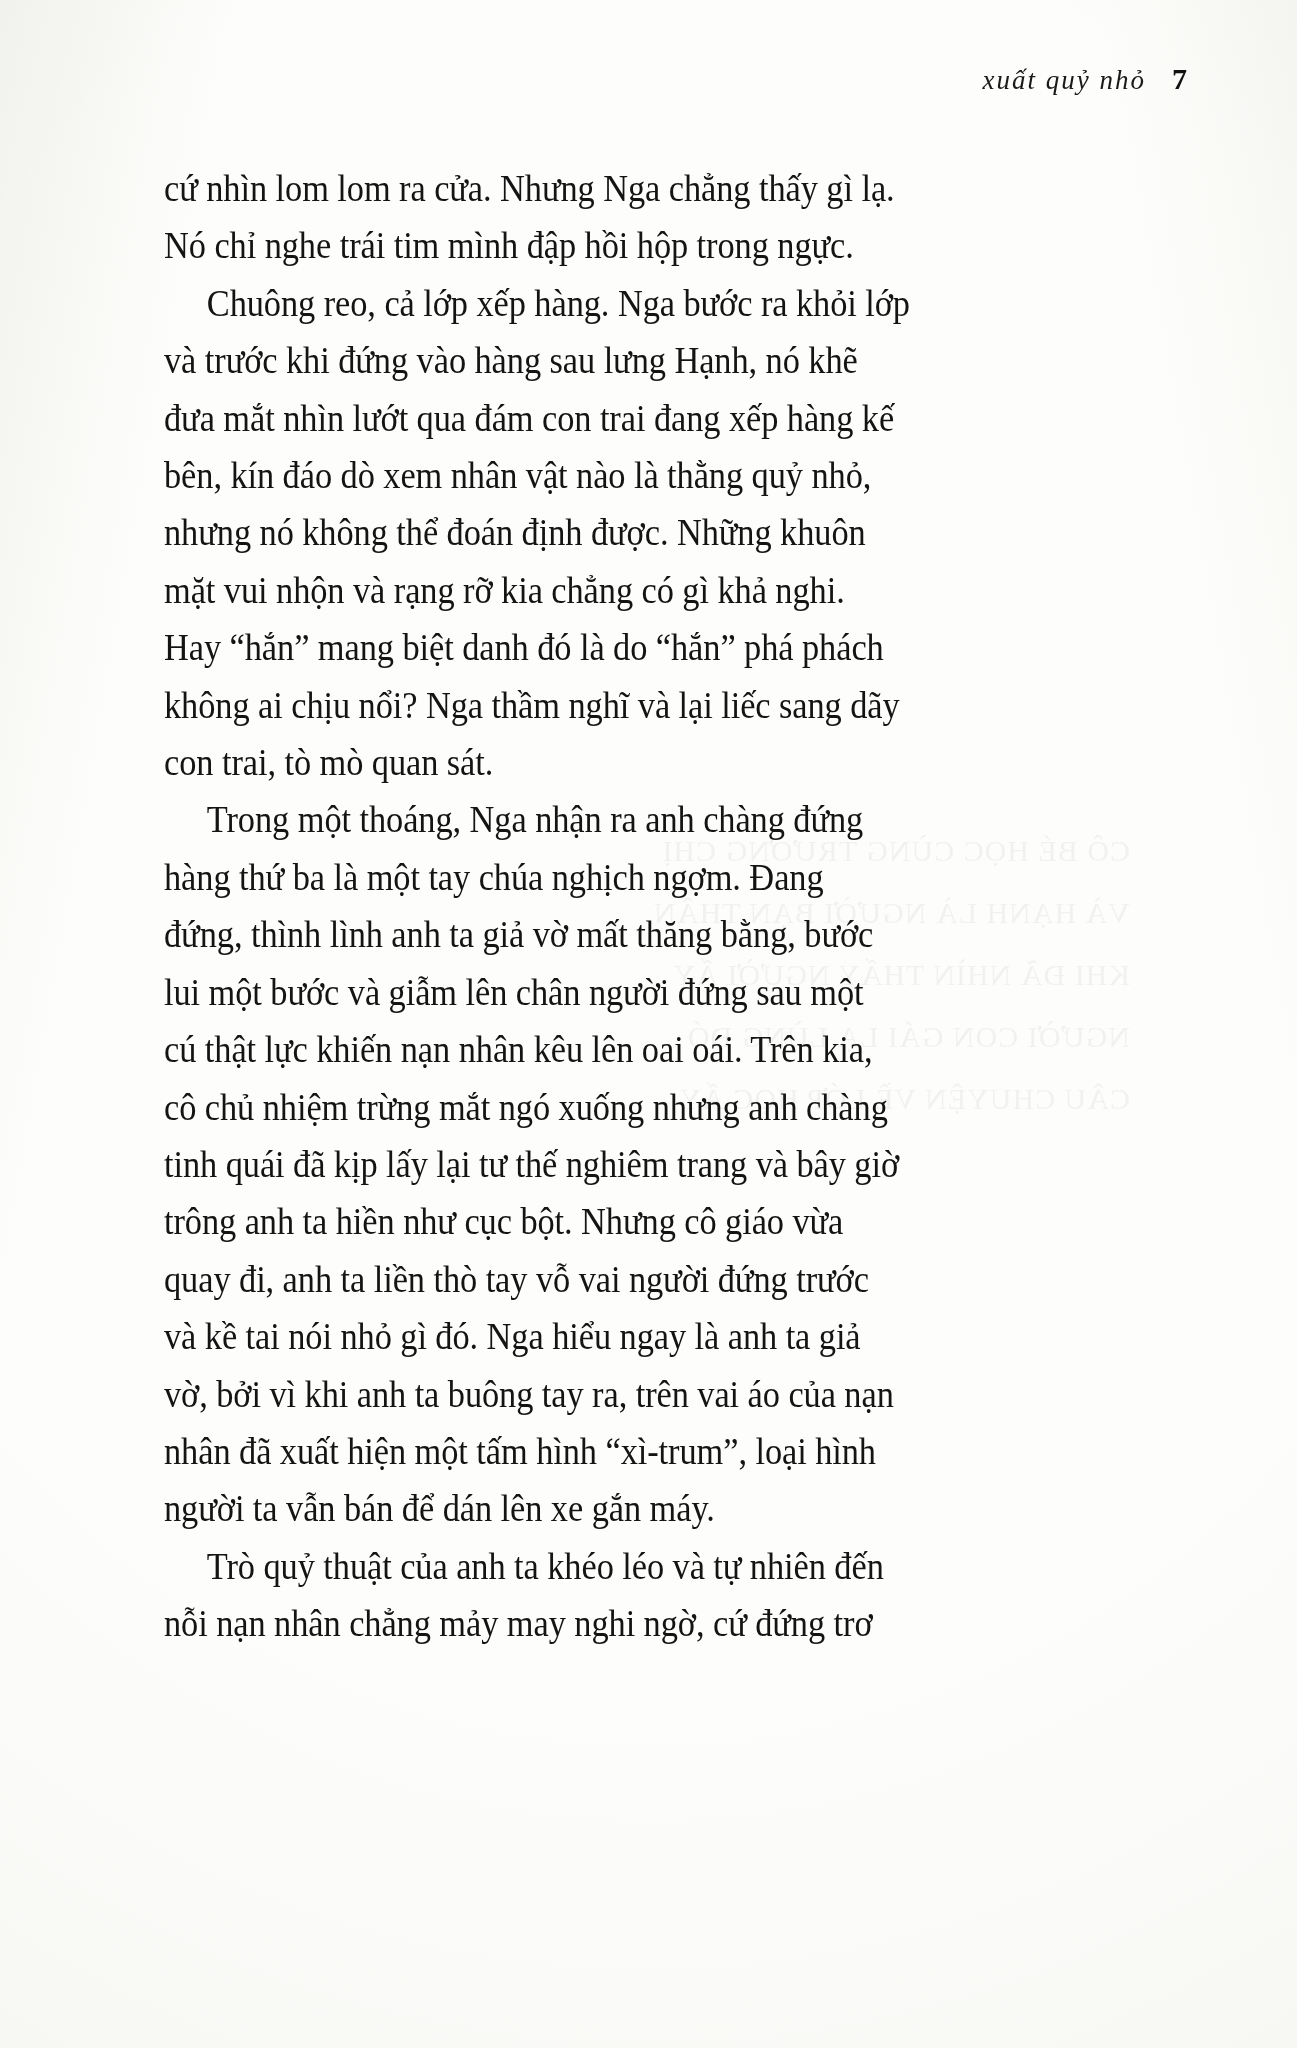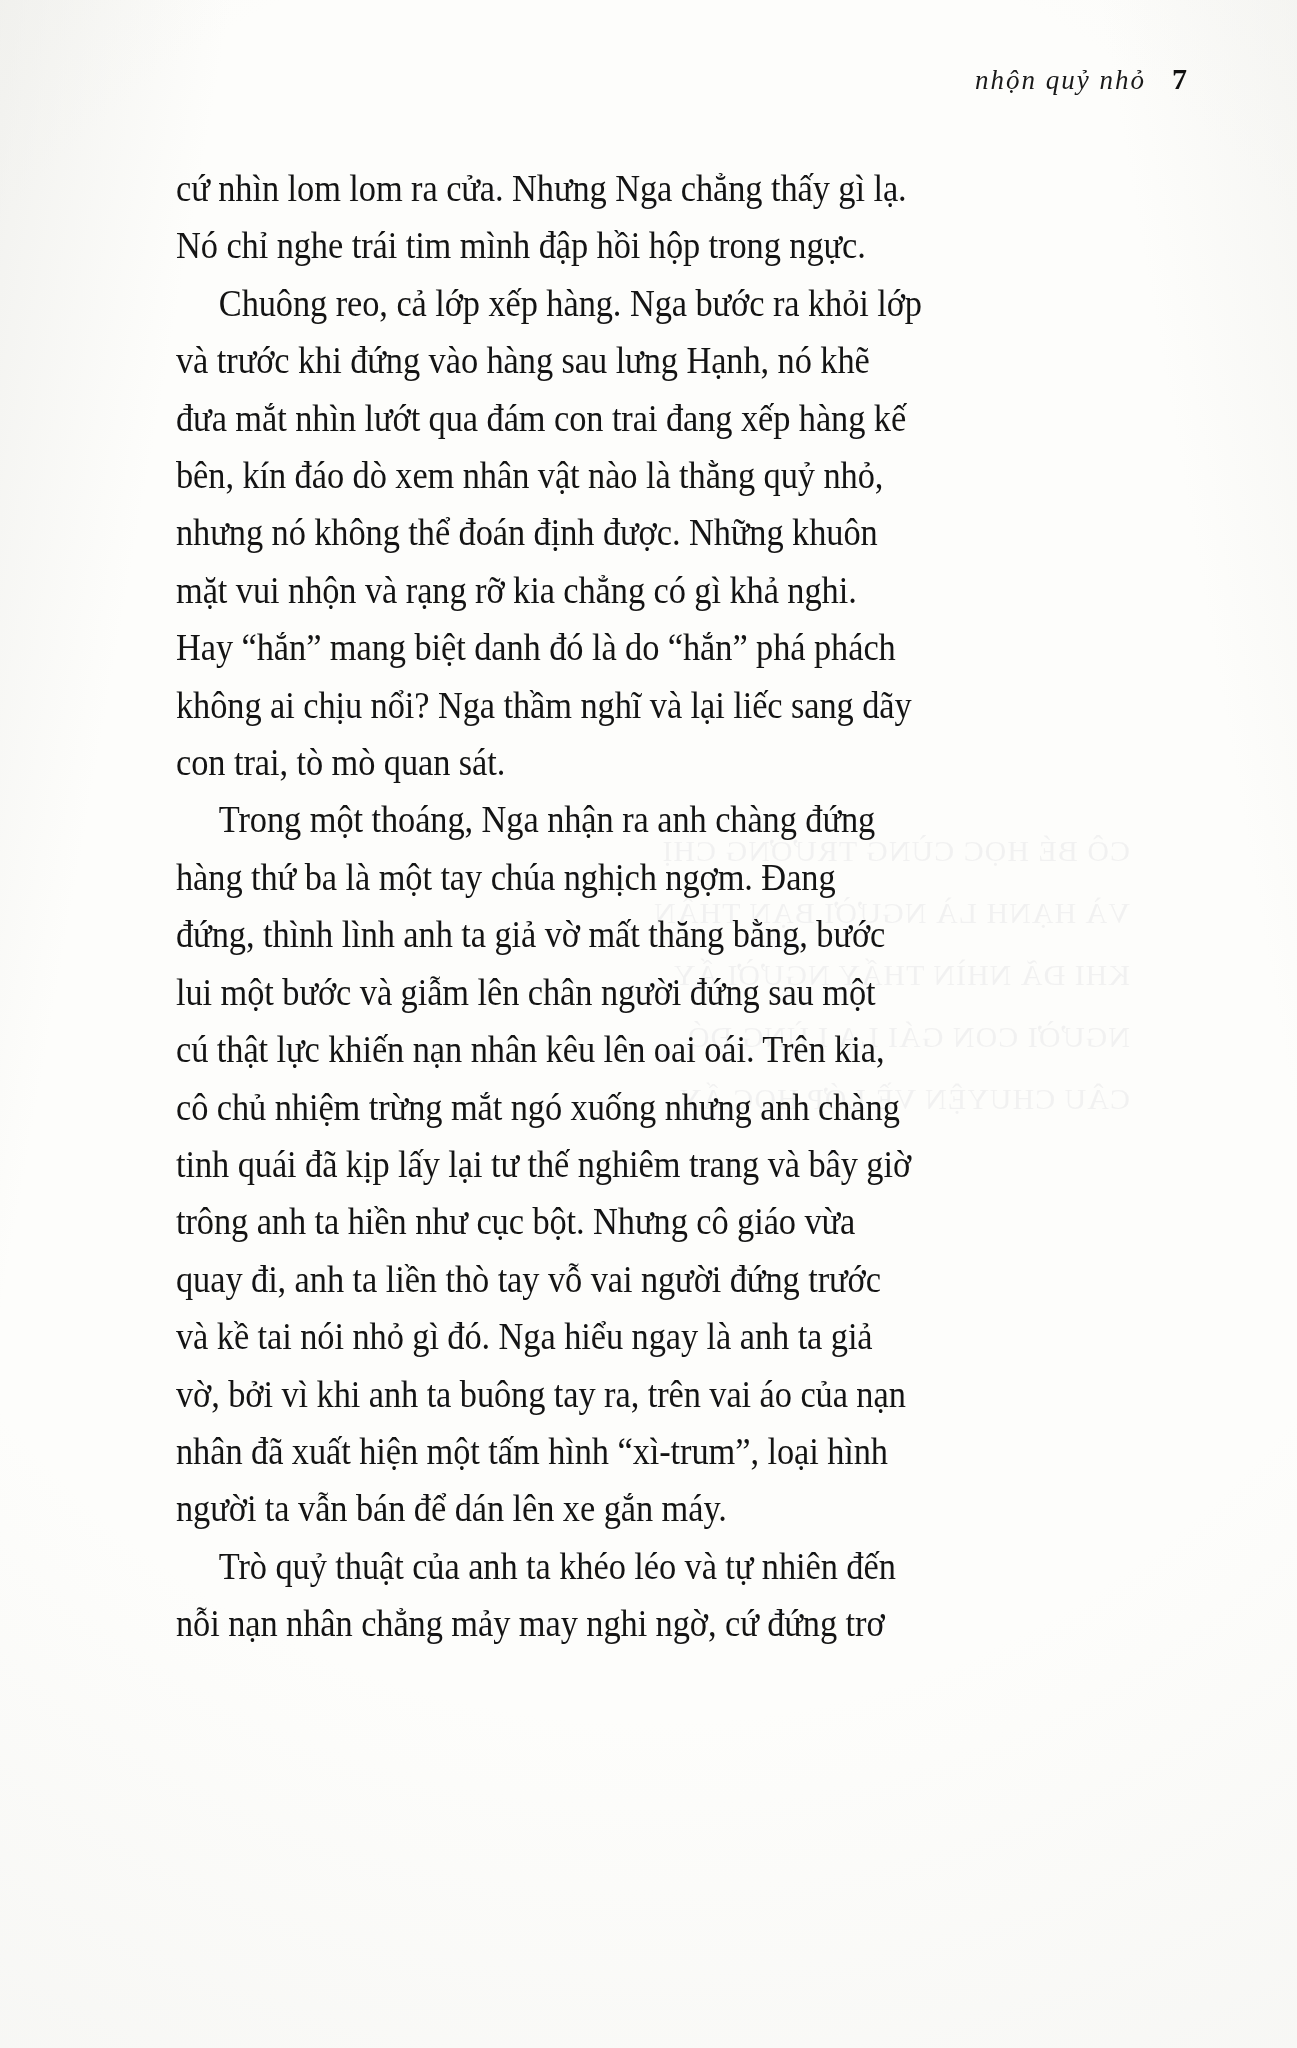--- a/index.html
+++ b/index.html
@@ -70,21 +70,21 @@
 
   .running-head .rh-page {
     font-family: "Liberation Serif", "DejaVu Serif", serif;
     font-weight: bold;
     font-size: 30px;
     color: #111111;
   }
 
   .textblock {
     position: absolute;
-    left: 176px;
+    left: 164px;
     top: 160px;
     width: 962px;
   }
 
   .line {
     font-family: "Liberation Serif", "DejaVu Serif", serif;
     font-size: 37px;
     line-height: 57.4px;
     color: #141414;
     white-space: pre;
@@ -114,21 +114,21 @@
 
   <div class="paper-tint"></div>
 
   <div class="showthrough">CÔ BÉ HỌC CÙNG TRƯỜNG CHỊ
 VÀ HẠNH LÀ NGƯỜI BẠN THÂN
 KHI ĐÃ NHÌN THẤY NGƯỜI ẤY
 NGƯỜI CON GÁI LẠ LÙNG ĐÓ
 CÂU CHUYỆN VỀ LỚP HỌC ẤY</div>
 
   <div class="running-head">
-    <span class="rh-title">nhộn quỷ nhỏ</span>
+    <span class="rh-title">xuất quỷ nhỏ</span>
     <span class="rh-page">7</span>
   </div>
 
   <div class="textblock">
       <div class="line just">cứ nhìn lom lom ra cửa. Nhưng Nga chẳng thấy gì lạ.</div>
       <div class="line">Nó chỉ nghe trái tim mình đập hồi hộp trong ngực.</div>
       <div class="line just indent">Chuông reo, cả lớp xếp hàng. Nga bước ra khỏi lớp</div>
       <div class="line just">và trước khi đứng vào hàng sau lưng Hạnh, nó khẽ</div>
       <div class="line just">đưa mắt nhìn lướt qua đám con trai đang xếp hàng kế</div>
       <div class="line just">bên, kín đáo dò xem nhân vật nào là thằng quỷ nhỏ,</div>

